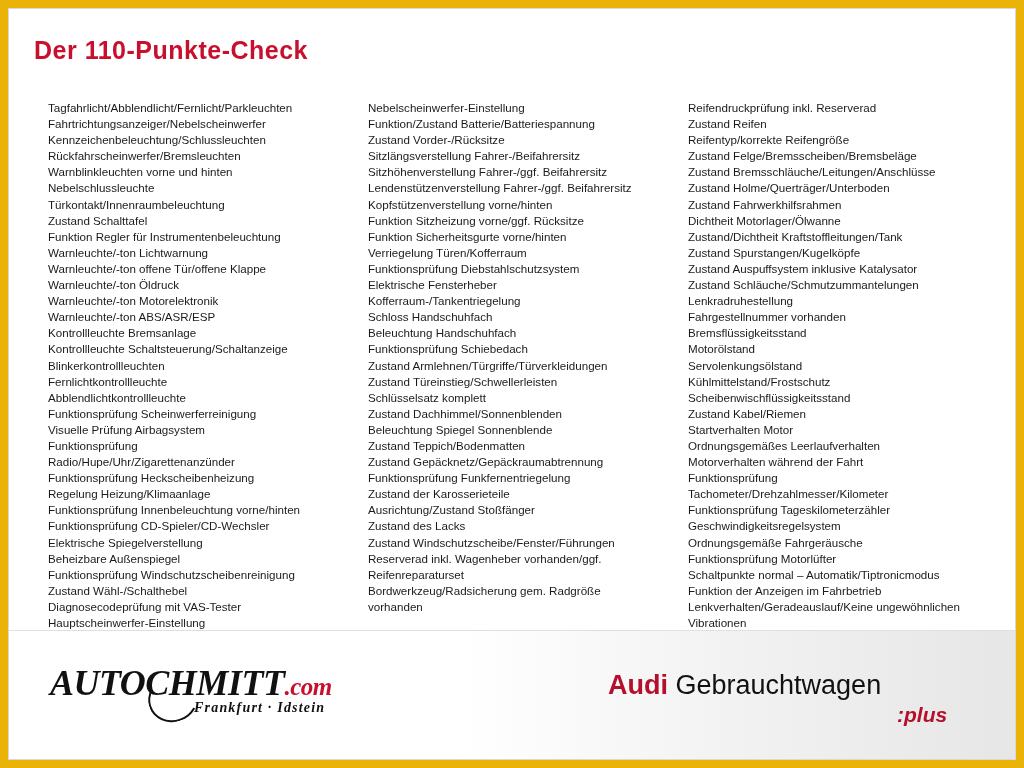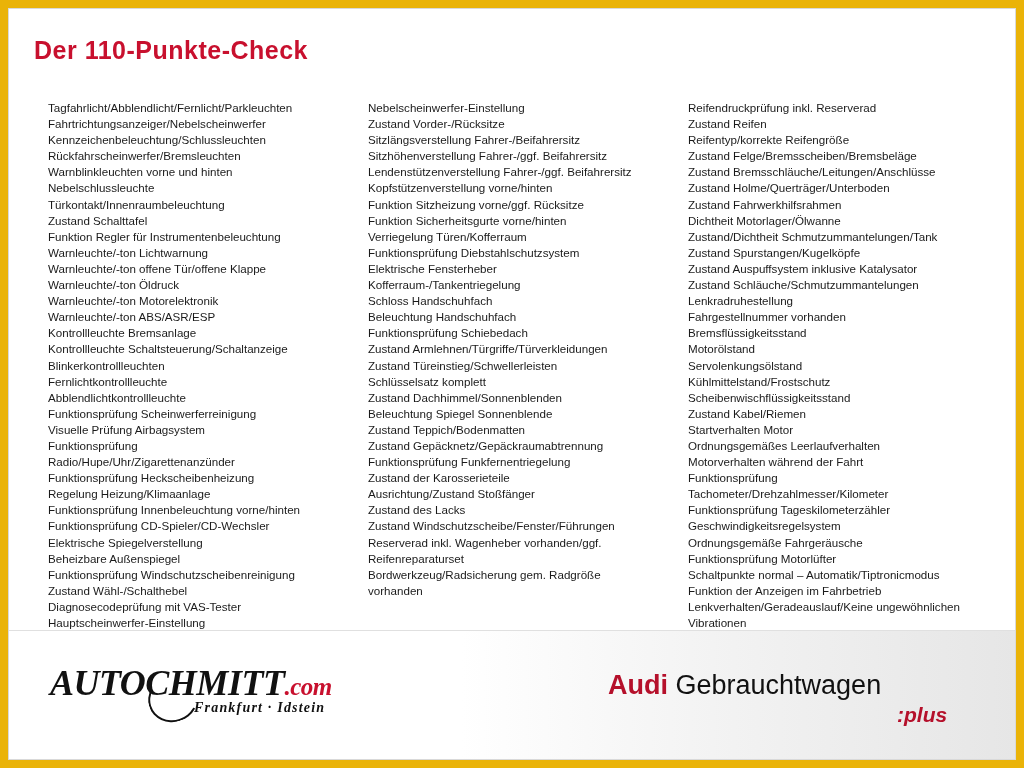--- a/index.html
+++ b/index.html
@@ -191,20 +191,21 @@
         <li>Funktionsprüfung Windschutzscheibenreinigung</li>
         <li>Zustand Wähl-/Schalthebel</li>
         <li>Diagnosecodeprüfung mit VAS-Tester</li>
         <li>Hauptscheinwerfer-Einstellung</li>
       </ul>
     </div>
 
     <div class="col">
       <ul>
         <li>Nebelscheinwerfer-Einstellung</li>
+        <li>Funktion/Zustand Batterie/Batteriespannung</li>
         <li>Zustand Vorder-/Rücksitze</li>
         <li>Sitzlängsverstellung Fahrer-/Beifahrersitz</li>
         <li>Sitzhöhenverstellung Fahrer-/ggf. Beifahrersitz</li>
         <li>Lendenstützenverstellung Fahrer-/ggf. Beifahrersitz</li>
         <li>Kopfstützenverstellung vorne/hinten</li>
         <li>Funktion Sitzheizung vorne/ggf. Rücksitze</li>
         <li>Funktion Sicherheitsgurte vorne/hinten</li>
         <li>Verriegelung Türen/Kofferraum</li>
         <li>Funktionsprüfung Diebstahlschutzsystem</li>
         <li>Elektrische Fensterheber</li>
@@ -232,21 +233,21 @@
     <div class="col">
       <ul>
         <li>Reifendruckprüfung inkl. Reserverad</li>
         <li>Zustand Reifen</li>
         <li>Reifentyp/korrekte Reifengröße</li>
         <li>Zustand Felge/Bremsscheiben/Bremsbeläge</li>
         <li>Zustand Bremsschläuche/Leitungen/Anschlüsse</li>
         <li>Zustand Holme/Querträger/Unterboden</li>
         <li>Zustand Fahrwerkhilfsrahmen</li>
         <li>Dichtheit Motorlager/Ölwanne</li>
-        <li>Zustand/Dichtheit Schmutzummantelungen/Tank</li>
+        <li>Zustand/Dichtheit Kraftstoffleitungen/Tank</li>
         <li>Zustand Spurstangen/Kugelköpfe</li>
         <li>Zustand Auspuffsystem inklusive Katalysator</li>
         <li>Zustand Schläuche/Schmutzummantelungen</li>
         <li>Lenkradruhestellung</li>
         <li>Fahrgestellnummer vorhanden</li>
         <li>Bremsflüssigkeitsstand</li>
         <li>Motorölstand</li>
         <li>Servolenkungsölstand</li>
         <li>Kühlmittelstand/Frostschutz</li>
         <li>Scheibenwischflüssigkeitsstand</li>

